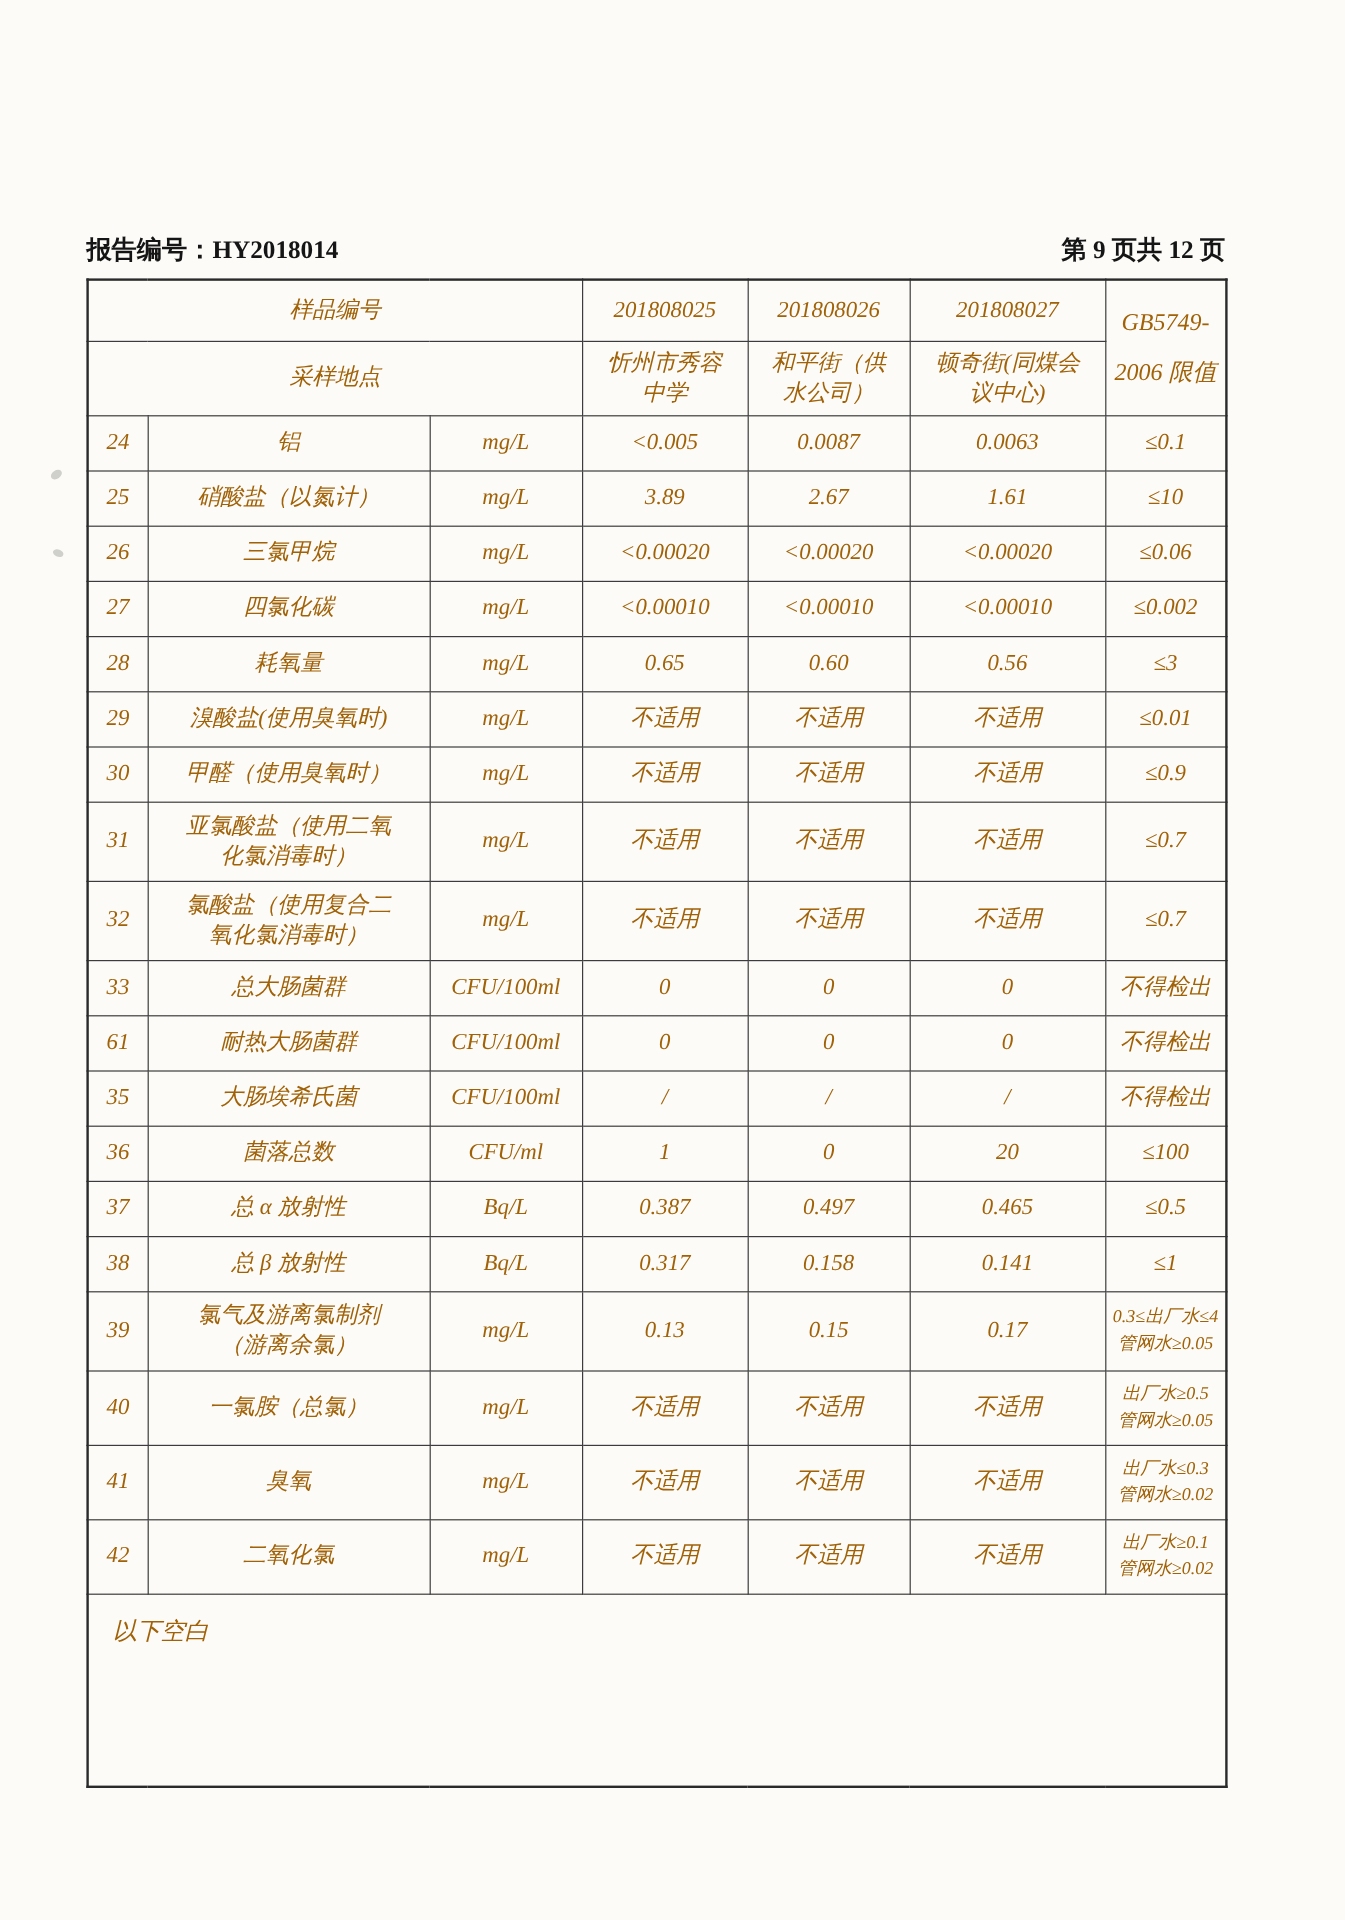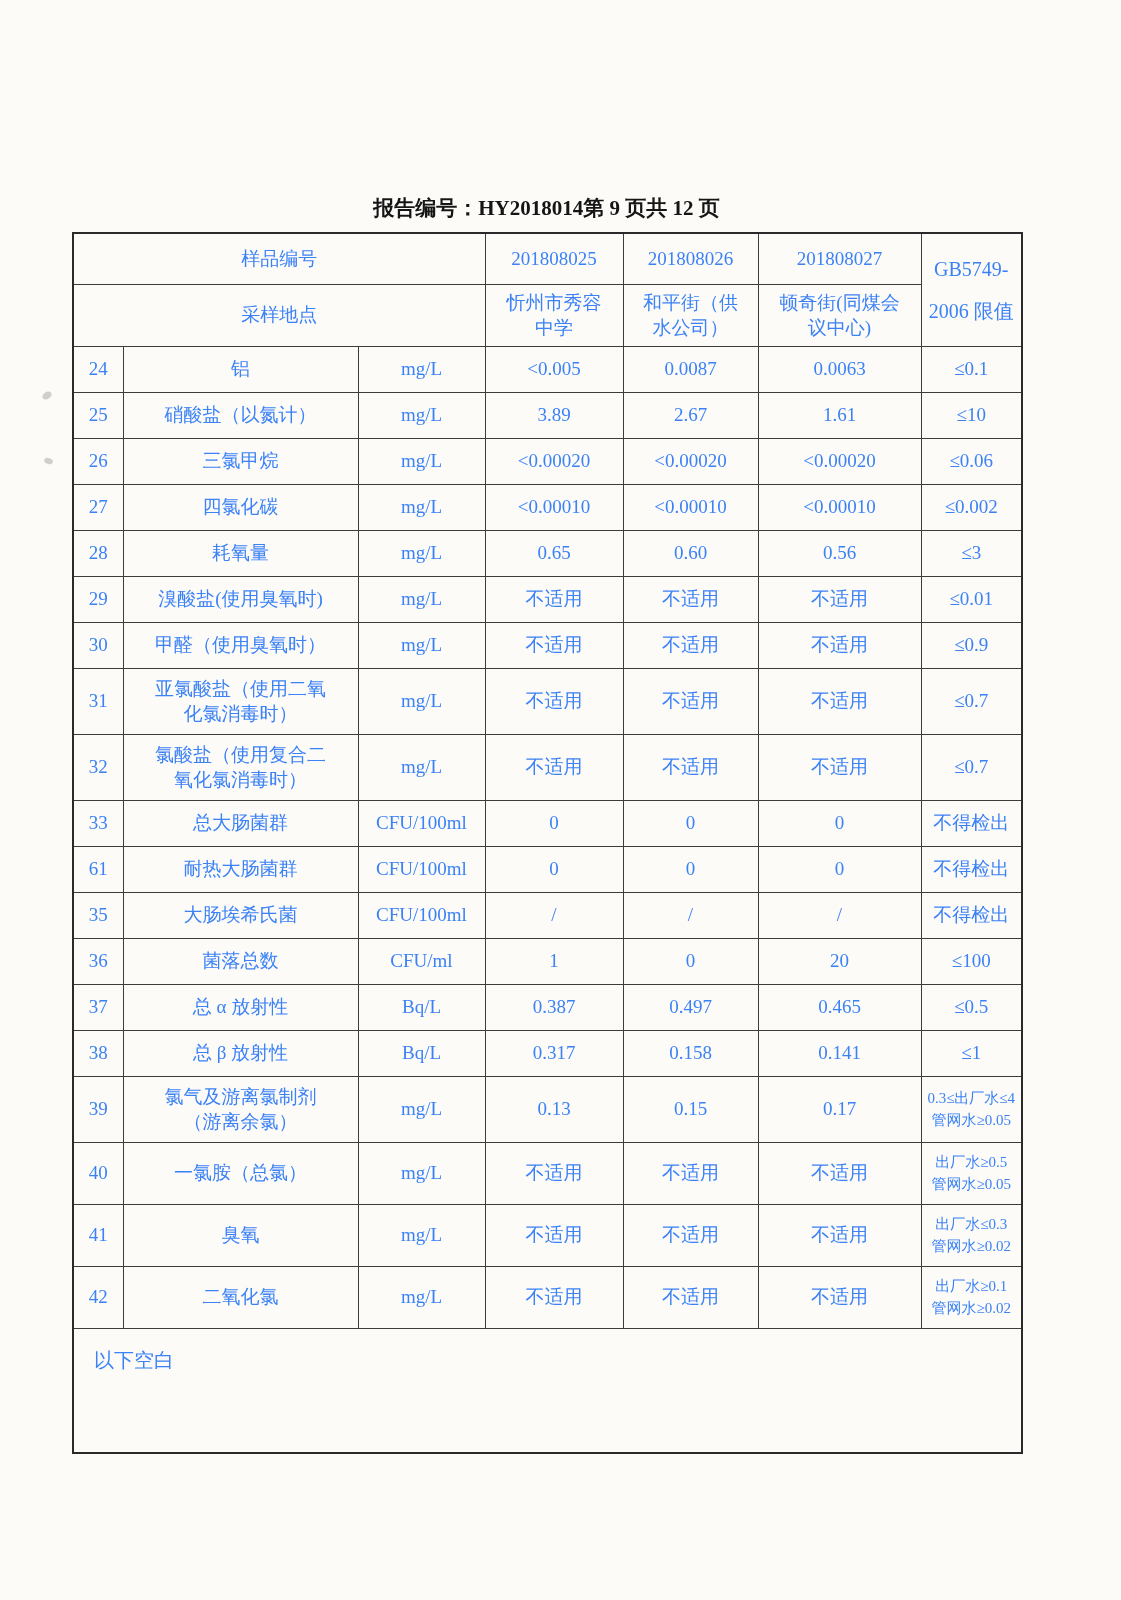--- a/index.html
+++ b/index.html
@@ -14,28 +14,28 @@
   }
   .title{
     position:absolute;left:0;top:134px;width:100%;
     text-align:center;
     font-family:"Liberation Sans","DejaVu Sans",sans-serif;
     font-weight:bold;font-size:28px;letter-spacing:2px;
     color:#111;
   }
   .meta{
     position:absolute;left:72px;top:194px;width:949px;
-    display:flex;justify-content:center;align-items:baseline;
+    display:flex;justify-content:space-between;align-items:baseline;
     font-size:21px;font-weight:bold;color:#151515;
   }
   table.report{
     position:absolute;left:72px;top:232px;
     border-collapse:collapse;table-layout:fixed;
     width:949px;
-    font-size:19px;line-height:1.3;color:#3b82f6;
+    font-size:19px;line-height:1.3;color:#a16207;font-style:italic;
   }
   table.report td{
     border:1.5px solid #3c3c3c;
     text-align:center;vertical-align:middle;
     padding:2px 4px;
     overflow:hidden;
   }
   table.report{border:2.5px solid #2a2a2a;}
   thead td{height:auto;}
   tr.hdr1 td{height:46px;}
@@ -45,21 +45,21 @@
   }
   td.limit-hdr{white-space:pre-line;line-height:2.1;font-size:20px;}
   tbody tr{height:46px;}
   tbody tr:nth-child(8),tbody tr:nth-child(9),tbody tr:nth-child(16){height:66px;}
   tbody tr:nth-child(17),tbody tr:nth-child(18),tbody tr:nth-child(19){height:62px;}
   td.limit{white-space:pre-line;}
   tbody tr:nth-child(16) td.limit,
   tbody tr:nth-child(17) td.limit,
   tbody tr:nth-child(18) td.limit,
   tbody tr:nth-child(19) td.limit{font-size:15px;line-height:1.45;}
-  tr.blank-row{height:124px;}
+  tr.blank-row{height:160px;}
   tr.blank-row td{
     text-align:left;vertical-align:top;
     padding:18px 0 0 20px;font-size:20px;
   }
   .speck{
     position:absolute;border-radius:50%;
     background:#9a9a96;opacity:.45;
   }
   .speck.s1{left:42px;top:392px;width:10px;height:7px;transform:rotate(-35deg);}
   .speck.s2{left:44px;top:458px;width:9px;height:6px;transform:rotate(20deg);}

